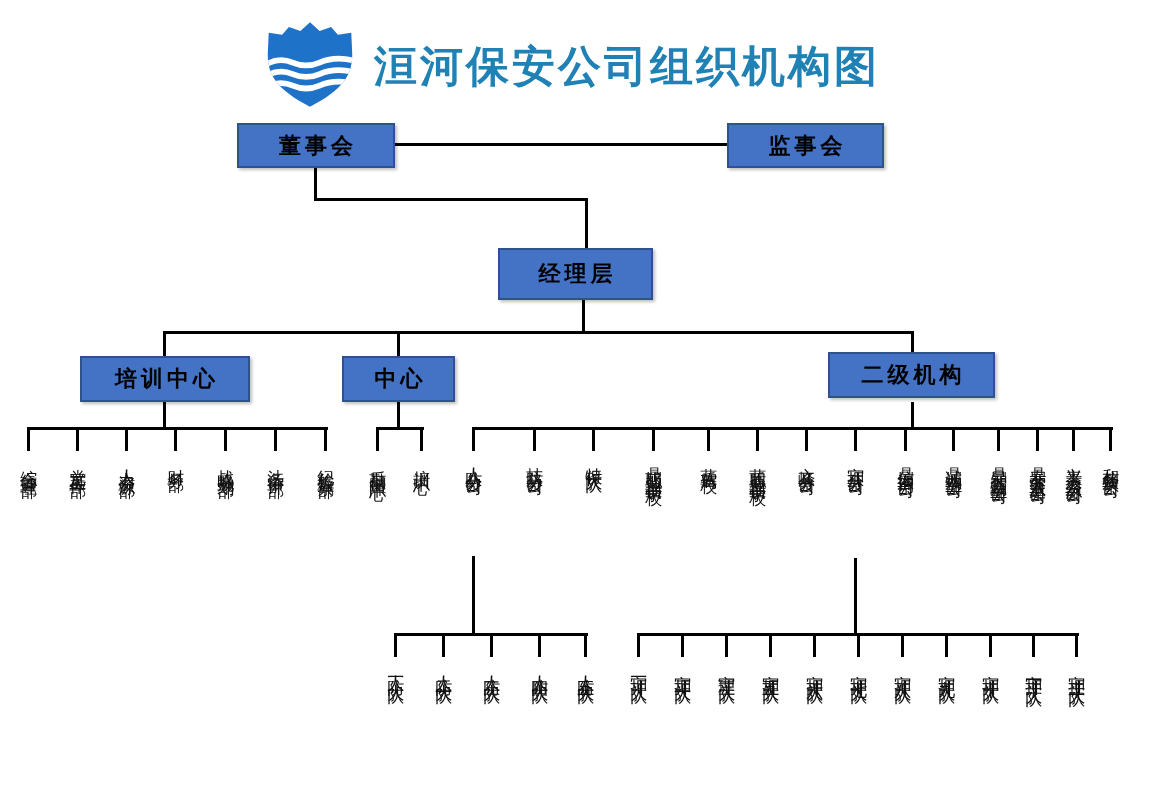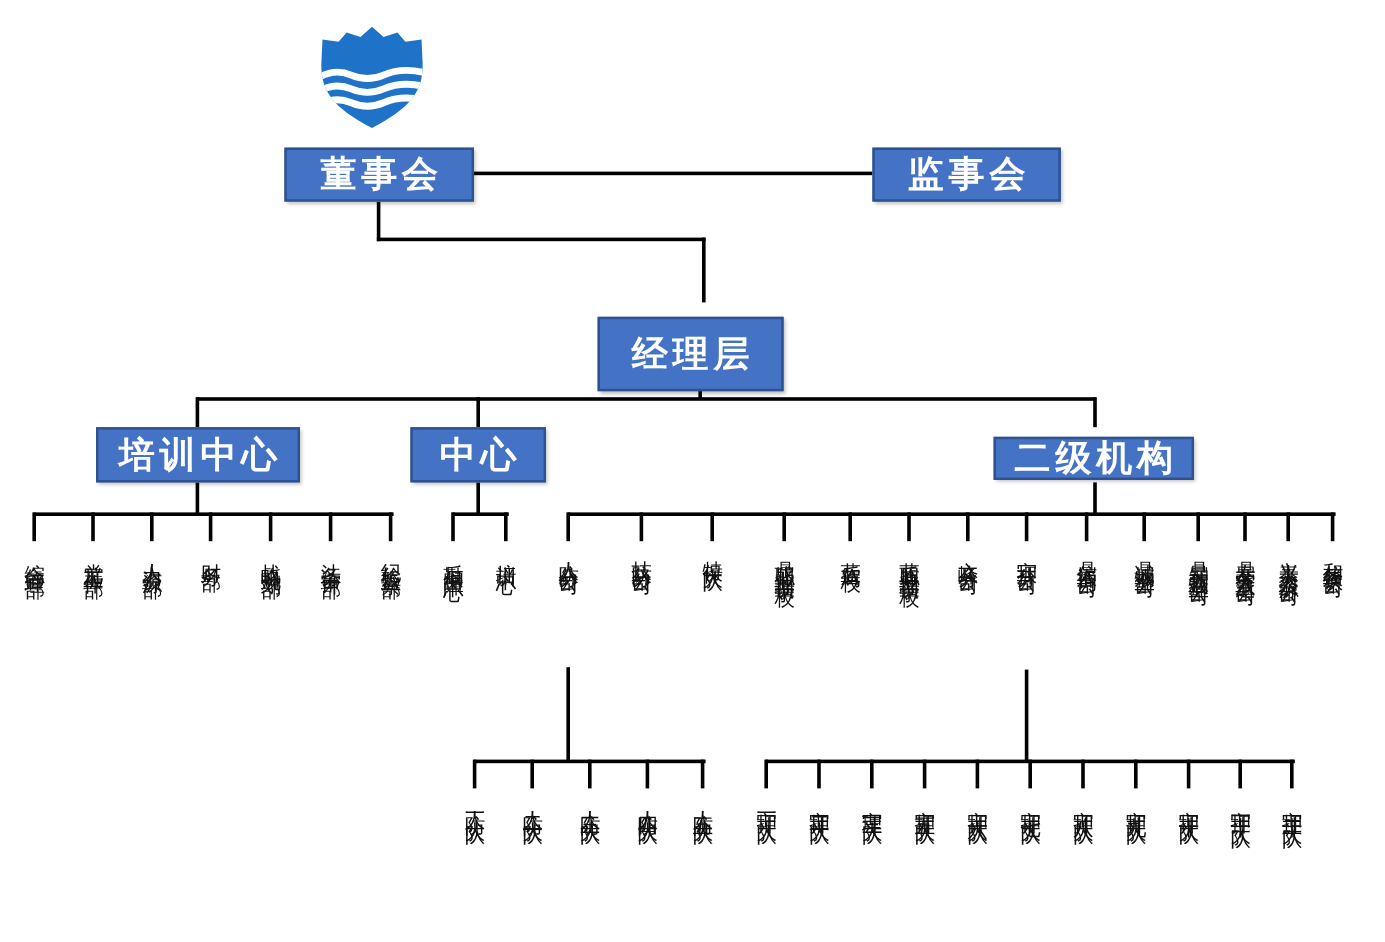--- a/index.html
+++ b/index.html
@@ -8,23 +8,23 @@
     font-family:"Liberation Sans",sans-serif;overflow:hidden;
   }
   .page-title{
     position:absolute;left:374px;top:38px;
     font-size:43px;font-weight:bold;color:#1F81B4;letter-spacing:3px;
     white-space:nowrap;
   }
   .logo{position:absolute;left:262px;top:20px;width:96px;height:89px;}
   .box{
     position:absolute;box-sizing:border-box;
-    background:#4472C4;border:2px solid #2F528F;color:#ffffff;
+    background:#4472C4;border:2px solid #2F528F;color:#000000;
     display:flex;align-items:center;justify-content:center;
-    font-weight:bold;font-size:30px;letter-spacing:4px;text-indent:4px;
+    font-weight:bold;font-size:22px;letter-spacing:4px;text-indent:4px;
     box-shadow:2px 2px 3px rgba(0,0,0,0.25);
     white-space:nowrap;
   }
   .line{position:absolute;background:#000000;}
   .leaf{
     position:absolute;transform:translateX(-50%);
     writing-mode:vertical-rl;text-orientation:upright;
     font-family:"Liberation Serif",serif;font-size:17px;color:#111111;
     letter-spacing:3px;line-height:1.1;white-space:nowrap;
   }
@@ -41,20 +41,21 @@
       </clipPath>
     </defs>
     <path d="M50 2 L60 11 L72 7 L79 15 L93 13 L94 35 C94 58 84 72 50 90 C16 72 6 58 6 35 L7 13 L21 15 L28 7 L40 11 Z" fill="#1E73C8"></path>
     <g clip-path="url(#shieldClip)" stroke="#FFFFFF" stroke-width="6" fill="none">
       <path d="M4 46 Q18 38 32 44 Q46 50 60 44 Q76 37 96 42"></path>
       <path d="M4 58 Q18 50 32 56 Q46 62 60 56 Q76 49 96 54"></path>
       <path d="M4 70 Q18 62 32 68 Q46 74 60 68 Q76 61 96 66"></path>
     </g>
   </svg>
 
+  <div class="page-title">洹河保安公司组织机构图</div>
 
   <div id="layer-lines">
       <div class="line" style="left: 395px; top: 143px; width: 332px; height: 3px;"></div>
       <div class="line" style="left: 314px; top: 168px; width: 3px; height: 33px;"></div>
       <div class="line" style="left: 314px; top: 198px; width: 274px; height: 3px;"></div>
       <div class="line" style="left: 585px; top: 198px; width: 3px; height: 54px;"></div>
       <div class="line" style="left: 582px; top: 297px; width: 3px; height: 36px;"></div>
       <div class="line" style="left: 164px; top: 331px; width: 749px; height: 3px;"></div>
       <div class="line" style="left: 163px; top: 331px; width: 3px; height: 25px;"></div>
       <div class="line" style="left: 397px; top: 331px; width: 3px; height: 25px;"></div>
@@ -105,24 +106,24 @@
       <div class="line" style="left: 857px; top: 633px; width: 3px; height: 24px;"></div>
       <div class="line" style="left: 901px; top: 633px; width: 3px; height: 24px;"></div>
       <div class="line" style="left: 945px; top: 633px; width: 3px; height: 24px;"></div>
       <div class="line" style="left: 989px; top: 633px; width: 3px; height: 24px;"></div>
       <div class="line" style="left: 1032px; top: 633px; width: 3px; height: 24px;"></div>
       <div class="line" style="left: 1075px; top: 633px; width: 3px; height: 24px;"></div>
     </div>
   <div id="layer-boxes">
       <div class="box" style="left: 237px; top: 123px; width: 158px; height: 45px;">董事会</div>
       <div class="box" style="left: 727px; top: 123px; width: 157px; height: 45px;">监事会</div>
-      <div class="box" style="left: 498px; top: 264px; width: 155px; height: 62px;">经理层</div>
+      <div class="box" style="left: 498px; top: 248px; width: 155px; height: 52px;">经理层</div>
       <div class="box" style="left: 80px; top: 356px; width: 170px; height: 46px;">培训中心</div>
       <div class="box" style="left: 342px; top: 356px; width: 113px; height: 46px;">中心</div>
-      <div class="box" style="left: 828px; top: 364px; width: 167px; height: 36px;">二级机构</div>
+      <div class="box" style="left: 828px; top: 352px; width: 167px; height: 46px;">二级机构</div>
     </div>
   <div id="layer-leaves">
       <div class="leaf" style="left: 28px; top: 456px;">综合管理部</div>
       <div class="leaf" style="left: 77px; top: 456px;">党群工作部</div>
       <div class="leaf" style="left: 126px; top: 456px;">人力资源部</div>
       <div class="leaf" style="left: 175px; top: 456px;">财务部</div>
       <div class="leaf" style="left: 225px; top: 456px;">战略规划部</div>
       <div class="leaf" style="left: 275px; top: 456px;">法务审计部</div>
       <div class="leaf" style="left: 325px; top: 456px;">纪检监察部</div>
       <div class="leaf" style="left: 377px; top: 456px;">后勤保障中心</div>

